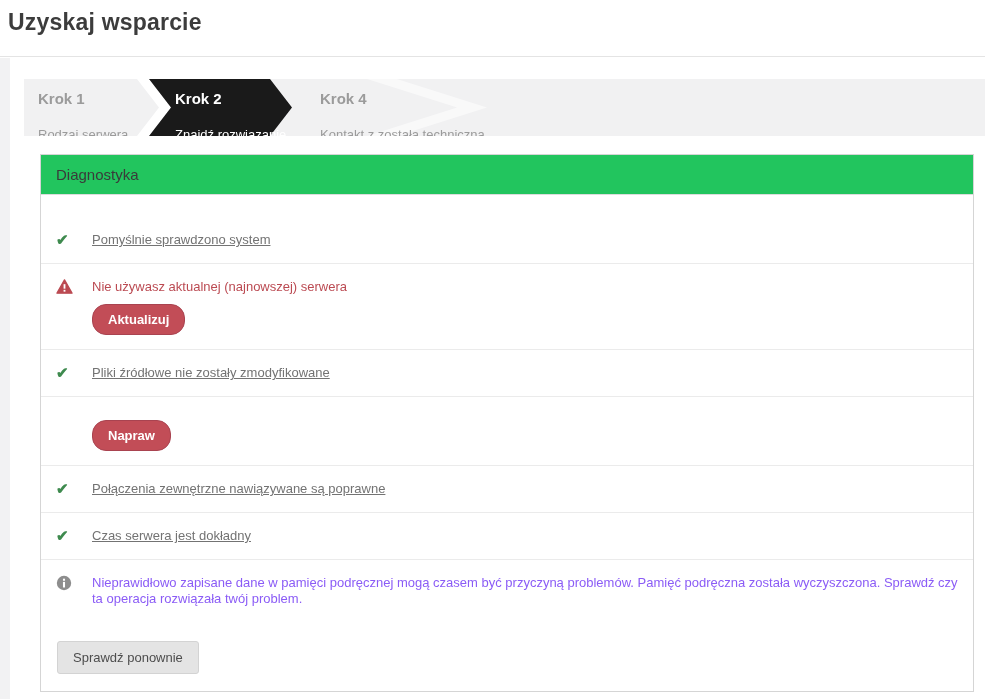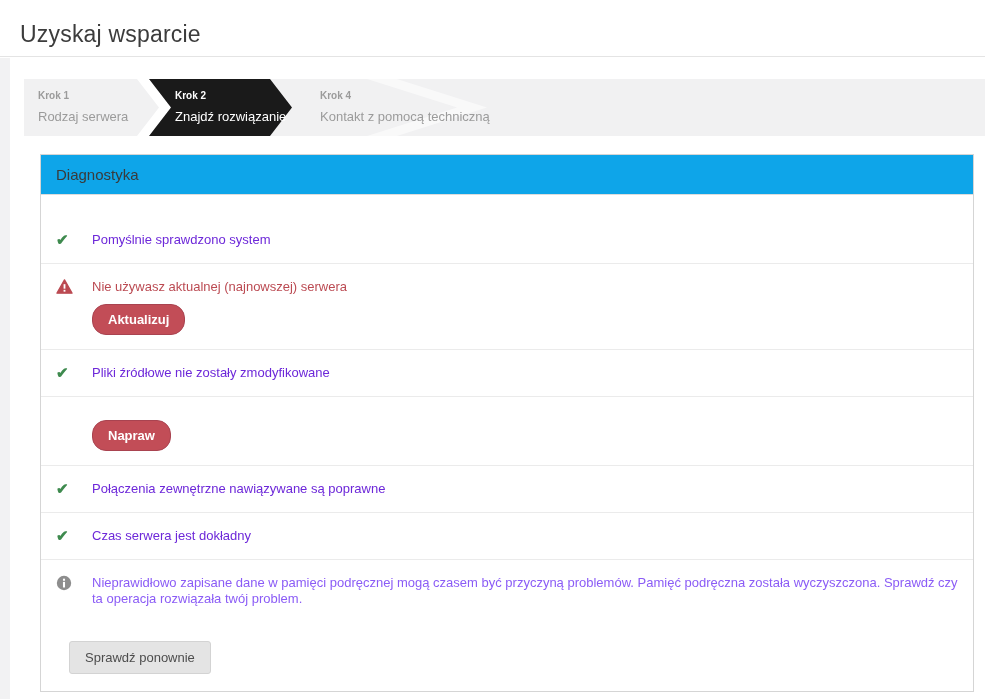--- a/index.html
+++ b/index.html
@@ -13,23 +13,23 @@
     overflow: hidden;
   }
 
   
   .page-header {
     height: 57px;
     padding: 9px 8px 0 8px;
     border-bottom: 1px solid #e4e4e4;
   }
   .page-title {
-    margin: 12px;
+    margin: 0;
     font-size: 23px;
-    font-weight: 400;
+    font-weight: 700;
     color: #3c3c3c;
     letter-spacing: 0.2px;
   }
 
   .left-gutter {
     position: absolute; left: 0; top: 58px;
     width: 10px; height: 641px;
     background: #f2f2f3;
   }
 
@@ -55,48 +55,48 @@
   }
   .arrow-black {
     position: absolute; left: 125px; top: 0; width: 143px; height: 57px;
     background: #1a1a1a; z-index: 2;
     clip-path: polygon(0 0, calc(100% - 22px) 0, 100% 50%, calc(100% - 22px) 100%, 0 100%, 22px 50%);
   }
   .step { position: absolute; top: 11px; z-index: 3; cursor: pointer; }
   .step-1 { left: 14px; }
   .step-2 { left: 151px; }
   .step-3 { left: 296px; }
-  .step-label { font-size: 10px; font-weight: bold; color: #9b9b9b; margin-bottom: 8px; }
+  .step-label { font-size: 15px; font-weight: bold; color: #9b9b9b; margin-bottom: 20px; }
   .step-sub   { font-size: 13px; color: #9b9b9b; }
   .step-2 .step-label, .step-2 .step-sub { color: #ffffff; }
 
   
   .panel {
     margin: 18px 11px 0 16px;
     border: 1px solid #d5d5d5;
     background: #fff;
   }
   .panel-header {
-    background: #0ea5e9;
+    background: #22c55e;
     border-bottom: 1px solid #dcdcdc;
     padding: 11px 15px;
     font-size: 15px;
     color: #3a3a3a;
   }
   .diag-list { padding-top: 22px; }
   .diag-row {
     padding: 14px 15px;
     border-bottom: 1px solid #ebebeb;
   }
   .diag-row.last { border-bottom: none; }
   .row-line { display: flex; align-items: flex-start; }
   .icon-cell { flex: 0 0 36px; width: 36px; padding-top: 0; }
   .row-text { font-size: 13px; line-height: 16px; padding-top: 1px; }
 
-  .success .row-text { color: #6d28d9; }
+  .success .row-text { color: #737373; text-decoration: underline; }
   .error   .row-text { color: #bb4a52; }
   .info    .row-text { color: #8b5cf6; }
 
   .check-glyph {
     font-size: 15px; line-height: 15px;
     color: #3e8a4e; font-weight: bold;
   }
   .warn-svg, .info-svg { display: block; margin-top: 1px; }
 
   .row-btn {
@@ -106,21 +106,21 @@
     color: #ffffff;
     font-family: "Liberation Sans", sans-serif;
     font-size: 13px; font-weight: bold;
     padding: 7px 15px;
     border: 1px solid #a94350;
     border-radius: 14px;
     cursor: pointer;
   }
   .retry-btn {
     display: inline-block;
-    margin: 20px 0 17px 28px;
+    margin: 20px 0 17px 16px;
     background: #e4e4e4;
     color: #4d4d4d;
     font-family: "Liberation Sans", sans-serif;
     font-size: 13px;
     padding: 8px 15px;
     border: 1px solid #d3d3d3;
     border-radius: 3px;
     cursor: pointer;
   }
 </style>
@@ -143,21 +143,21 @@
     <div class="step step-1">
       <div class="step-label">Krok 1</div>
       <div class="step-sub">Rodzaj serwera</div>
     </div>
     <div class="step step-2">
       <div class="step-label">Krok 2</div>
       <div class="step-sub">Znajdź rozwiązanie</div>
     </div>
     <div class="step step-3">
       <div class="step-label">Krok 4</div>
-      <div class="step-sub">Kontakt z pomocą techniczną</div>
+      <div class="step-sub">Kontakt z została techniczną</div>
     </div>
   </div>
 
   <section class="panel">
     <div class="panel-header">Diagnostyka</div>
 
     <div class="diag-list">
 
       <div class="diag-row success">
         <div class="row-line">

